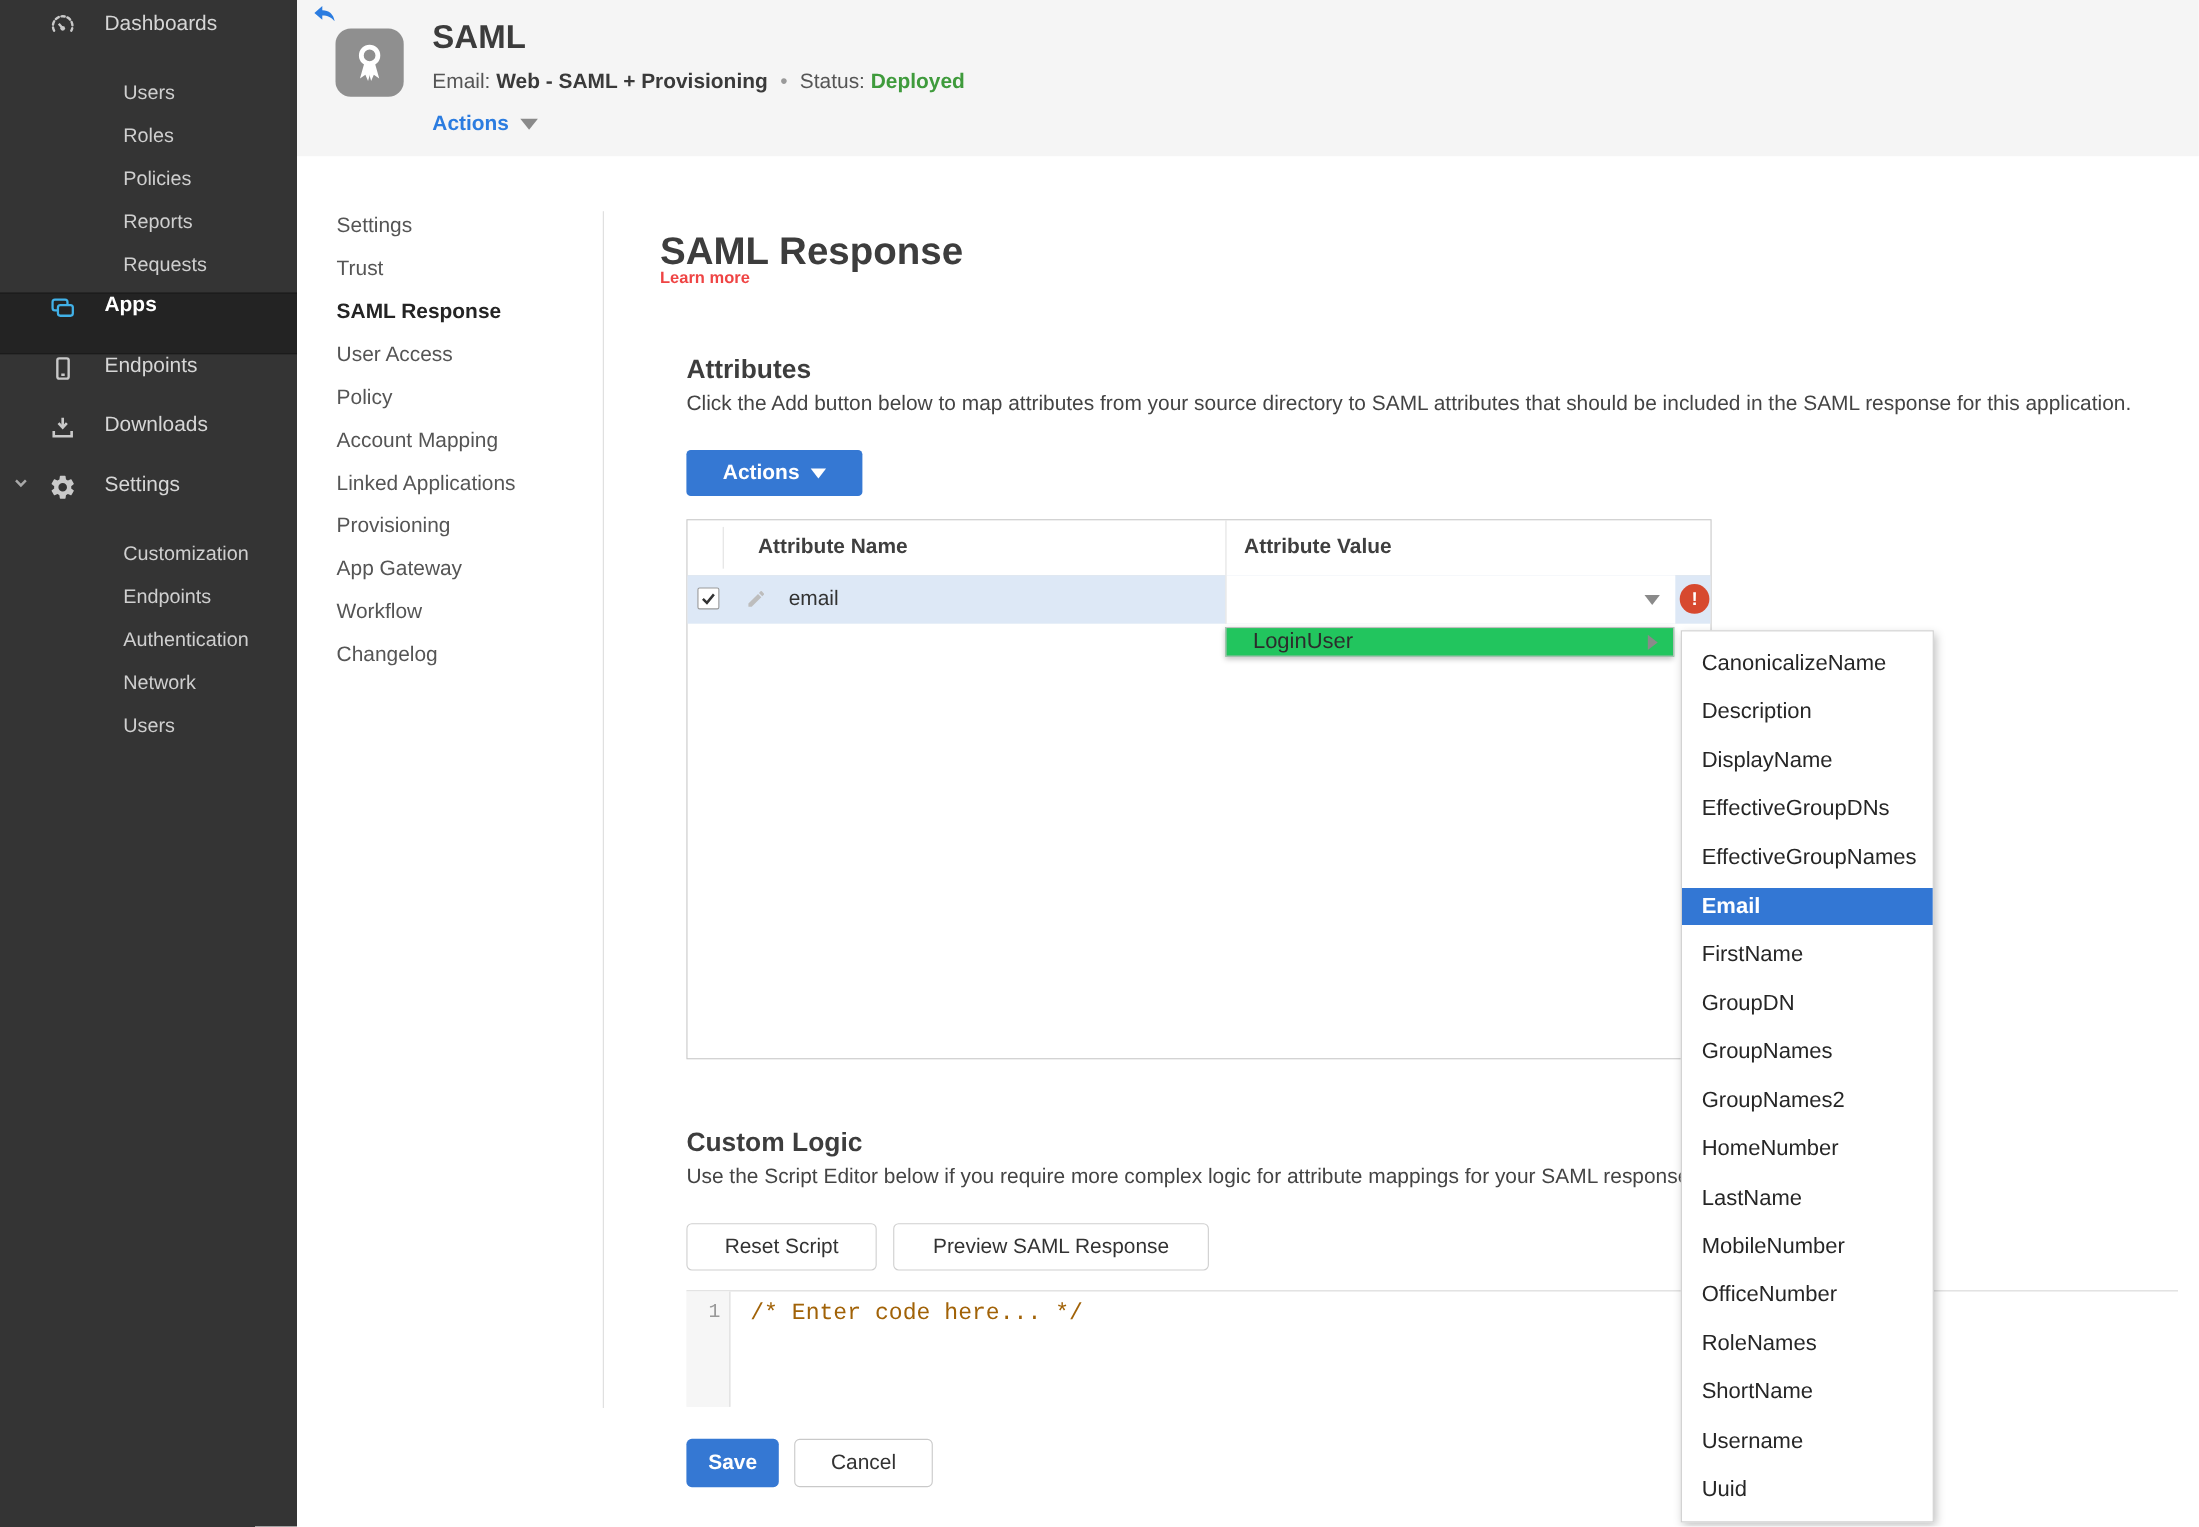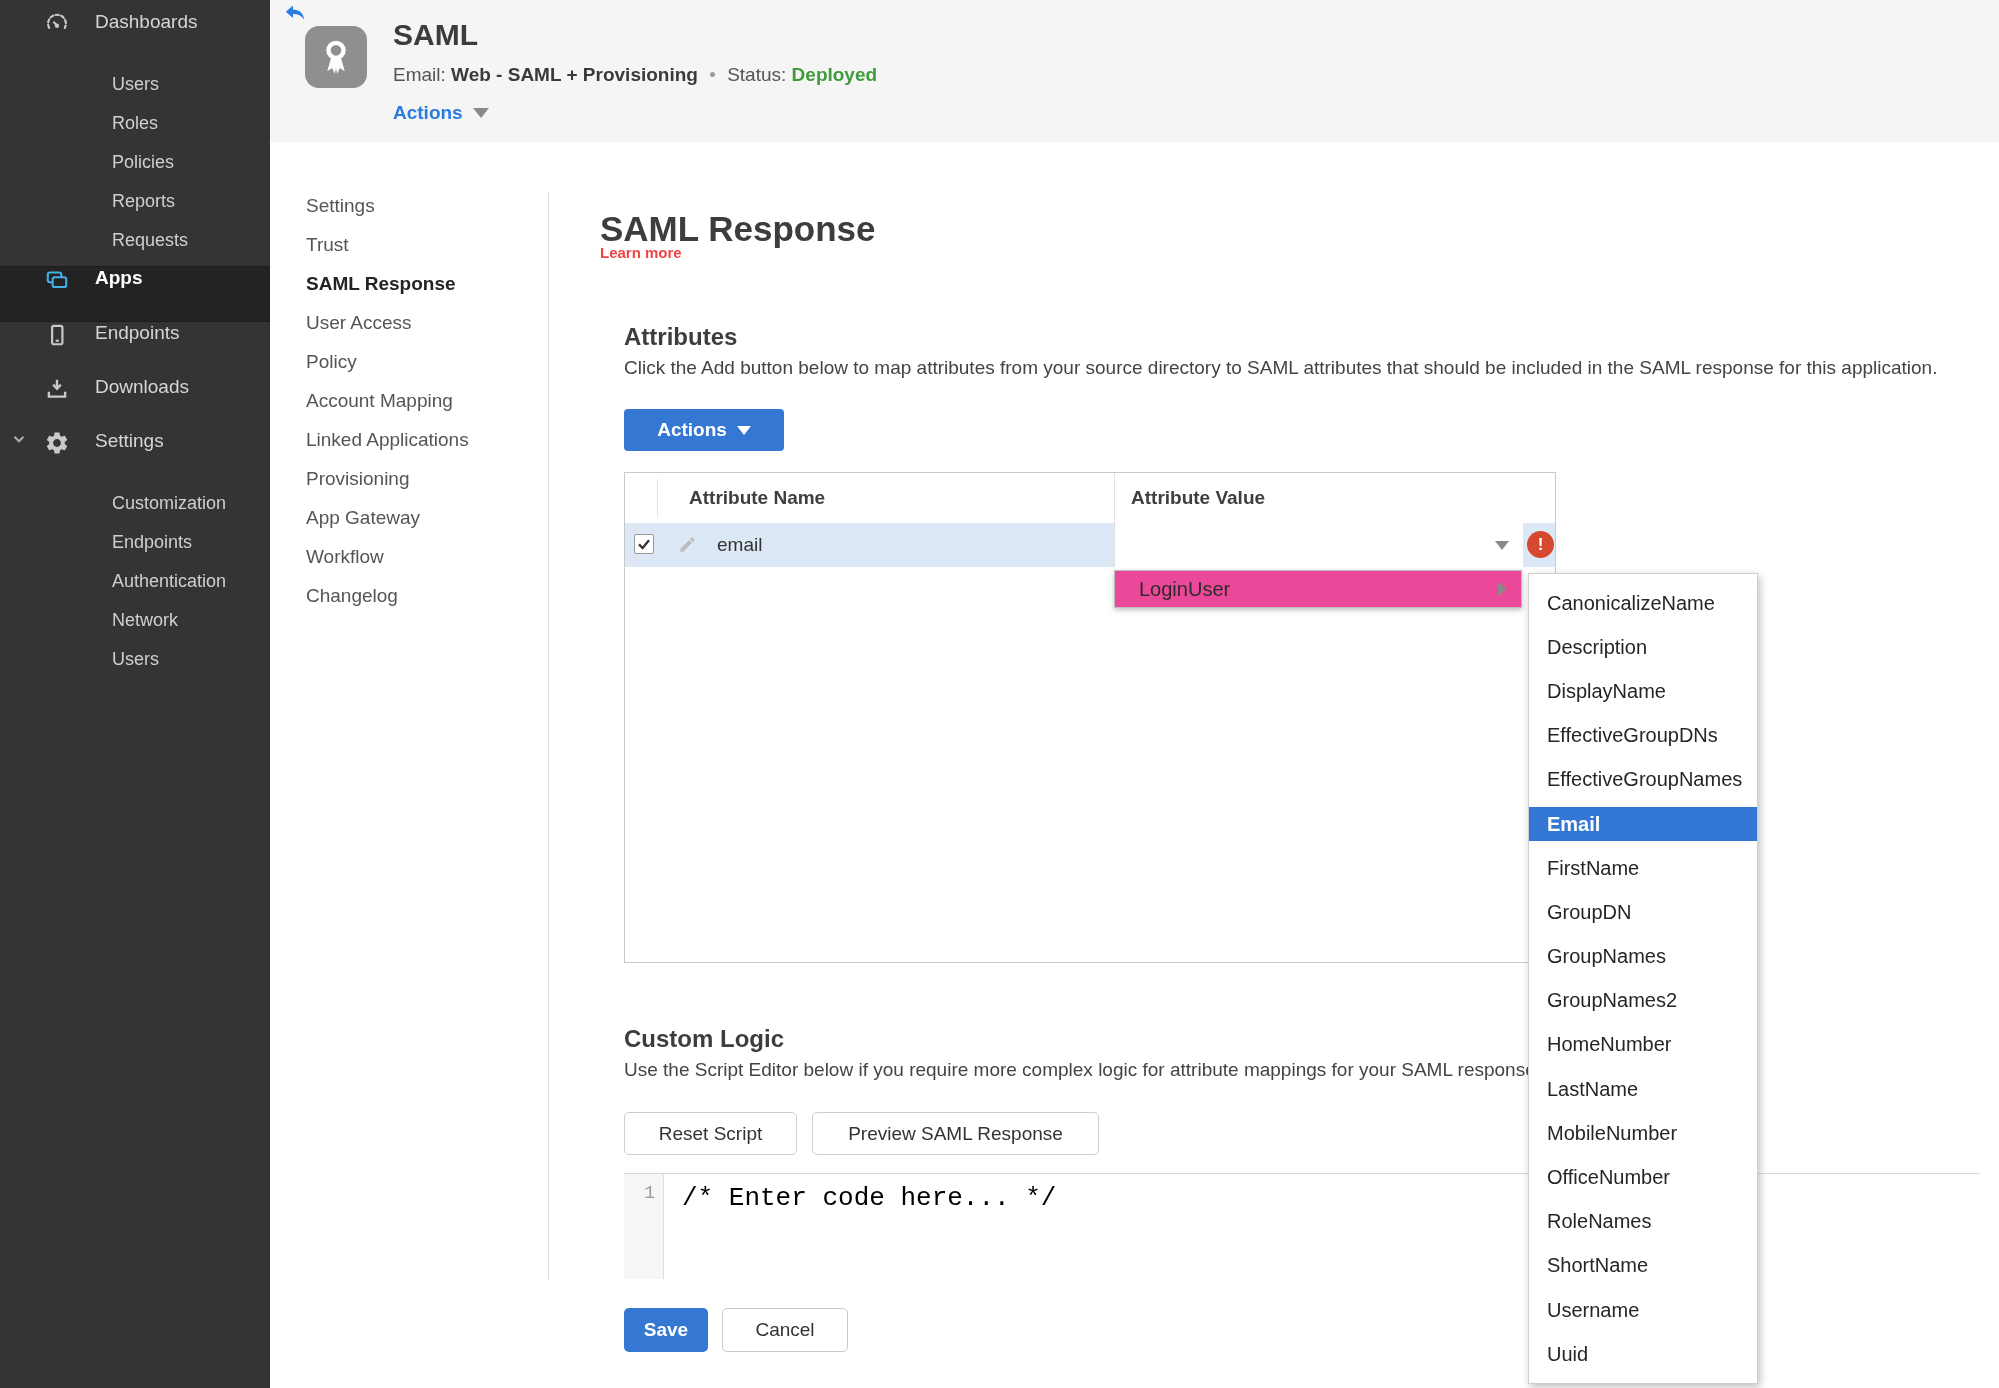--- a/index.html
+++ b/index.html
@@ -55,39 +55,39 @@
   .attr-row{position:absolute;left:0;top:50px;width:930px;height:44px;background:#dde8f6;display:flex;align-items:center;cursor:pointer;}
   .chk{position:absolute;left:9px;top:11px;width:20px;height:20px;background:#fff;border:1px solid #9a9a9a;border-radius:2px;box-sizing:border-box;display:flex;align-items:center;justify-content:center;cursor:pointer;}
   .pencil{position:absolute;left:53px;top:12px;width:19px;height:19px;color:#bdbdbd;cursor:pointer;}
   .row-name{position:absolute;left:92px;font-size:19px;color:#333;}
   .value-select{position:absolute;left:489px;top:0;width:408px;height:44px;background:#fff;border-left:1px solid #e0e0e0;cursor:pointer;}
   .value-select .caret-down{position:absolute;right:14px;top:18px;border-left-width:7px;border-right-width:7px;border-top-width:9px;border-top-color:#8a8a8a;}
   .error-badge{position:absolute;left:902px;top:8px;width:27px;height:27px;border-radius:50%;background:#d7492f;}
   .error-badge::after{content:"!";position:absolute;left:0;top:0;width:27px;height:27px;line-height:27px;text-align:center;color:#fff;font-weight:bold;font-size:17px;}
 
   
-  .value-menu{position:absolute;left:1114px;top:570px;width:408px;height:38px;background:#ec4899;border:1px solid #bfbfbf;box-shadow:0 2px 5px rgba(0,0,0,.25);box-sizing:border-box;z-index:20;display:flex;align-items:center;cursor:pointer;}
+  .value-menu{position:absolute;left:1114px;top:570px;width:408px;height:27px;background:#22c55e;border:1px solid #bfbfbf;box-shadow:0 2px 5px rgba(0,0,0,.25);box-sizing:border-box;z-index:20;display:flex;align-items:center;cursor:pointer;}
   .value-menu .lbl{padding-left:24px;font-size:20px;color:#2c2c2c;}
   .arrow-right{position:absolute;right:14px;width:0;height:0;border-top:7px solid transparent;border-bottom:7px solid transparent;border-left:9px solid #8a8a8a;}
   .submenu{position:absolute;left:1528px;top:573px;width:230px;background:#fff;border:1px solid #cfcfcf;box-shadow:2px 3px 8px rgba(0,0,0,.25);box-sizing:border-box;padding:7px 0;z-index:21;}
   .submenu-item{height:44.2px;padding:5px 0;box-sizing:border-box;display:flex;align-items:center;cursor:pointer;}
   .submenu-item .lbl{padding-left:18px;font-size:20px;color:#262626;}
   .submenu-item.selected{background:#3377d4;background-clip:content-box;}
   .submenu-item.selected .lbl{color:#fff;font-weight:bold;}
 
   
   .cl-heading{left:624px;top:1005px;}
   .cl-desc{position:absolute;left:624px;top:1059px;font-size:19px;color:#444;white-space:nowrap;}
   .ghost-btn{position:absolute;top:1112px;height:43px;background:#fff;border:1px solid #cfcfcf;border-radius:5px;font-size:19px;color:#333;display:flex;align-items:center;justify-content:center;cursor:pointer;box-sizing:border-box;}
   .reset-btn{left:624px;width:173px;}
   .preview-btn{left:812px;width:287px;}
   .editor{position:absolute;left:624px;top:1173px;width:1356px;height:105px;border-top:1px solid #d8d8d8;background:#fff;}
   .gutter{position:absolute;left:0;top:0;width:40px;height:105px;background:#f6f6f6;border-right:1px solid #ddd;box-sizing:border-box;}
   .line-no{position:absolute;right:8px;top:9px;font-family:"Liberation Mono", monospace;font-size:18px;color:#999;}
-  .code-area{position:absolute;left:58px;top:9px;font-family:"Liberation Mono", monospace;font-size:26px;color:#000000;cursor:text;}
+  .code-area{position:absolute;left:58px;top:9px;font-family:"Liberation Mono", monospace;font-size:21px;color:#a16207;cursor:text;}
 
   
   .save-btn{position:absolute;left:624px;top:1308px;width:84px;height:44px;background:#3578d3;border-radius:5px;color:#fff;font-weight:bold;font-size:19px;display:flex;align-items:center;justify-content:center;cursor:pointer;}
   .cancel-btn{position:absolute;left:722px;top:1308px;width:126px;height:44px;background:#fff;border:1px solid #c9c9c9;border-radius:5px;color:#333;font-size:19px;display:flex;align-items:center;justify-content:center;cursor:pointer;box-sizing:border-box;}
 
   svg{display:block;}
 </style>
 </head>
 <body>
 

